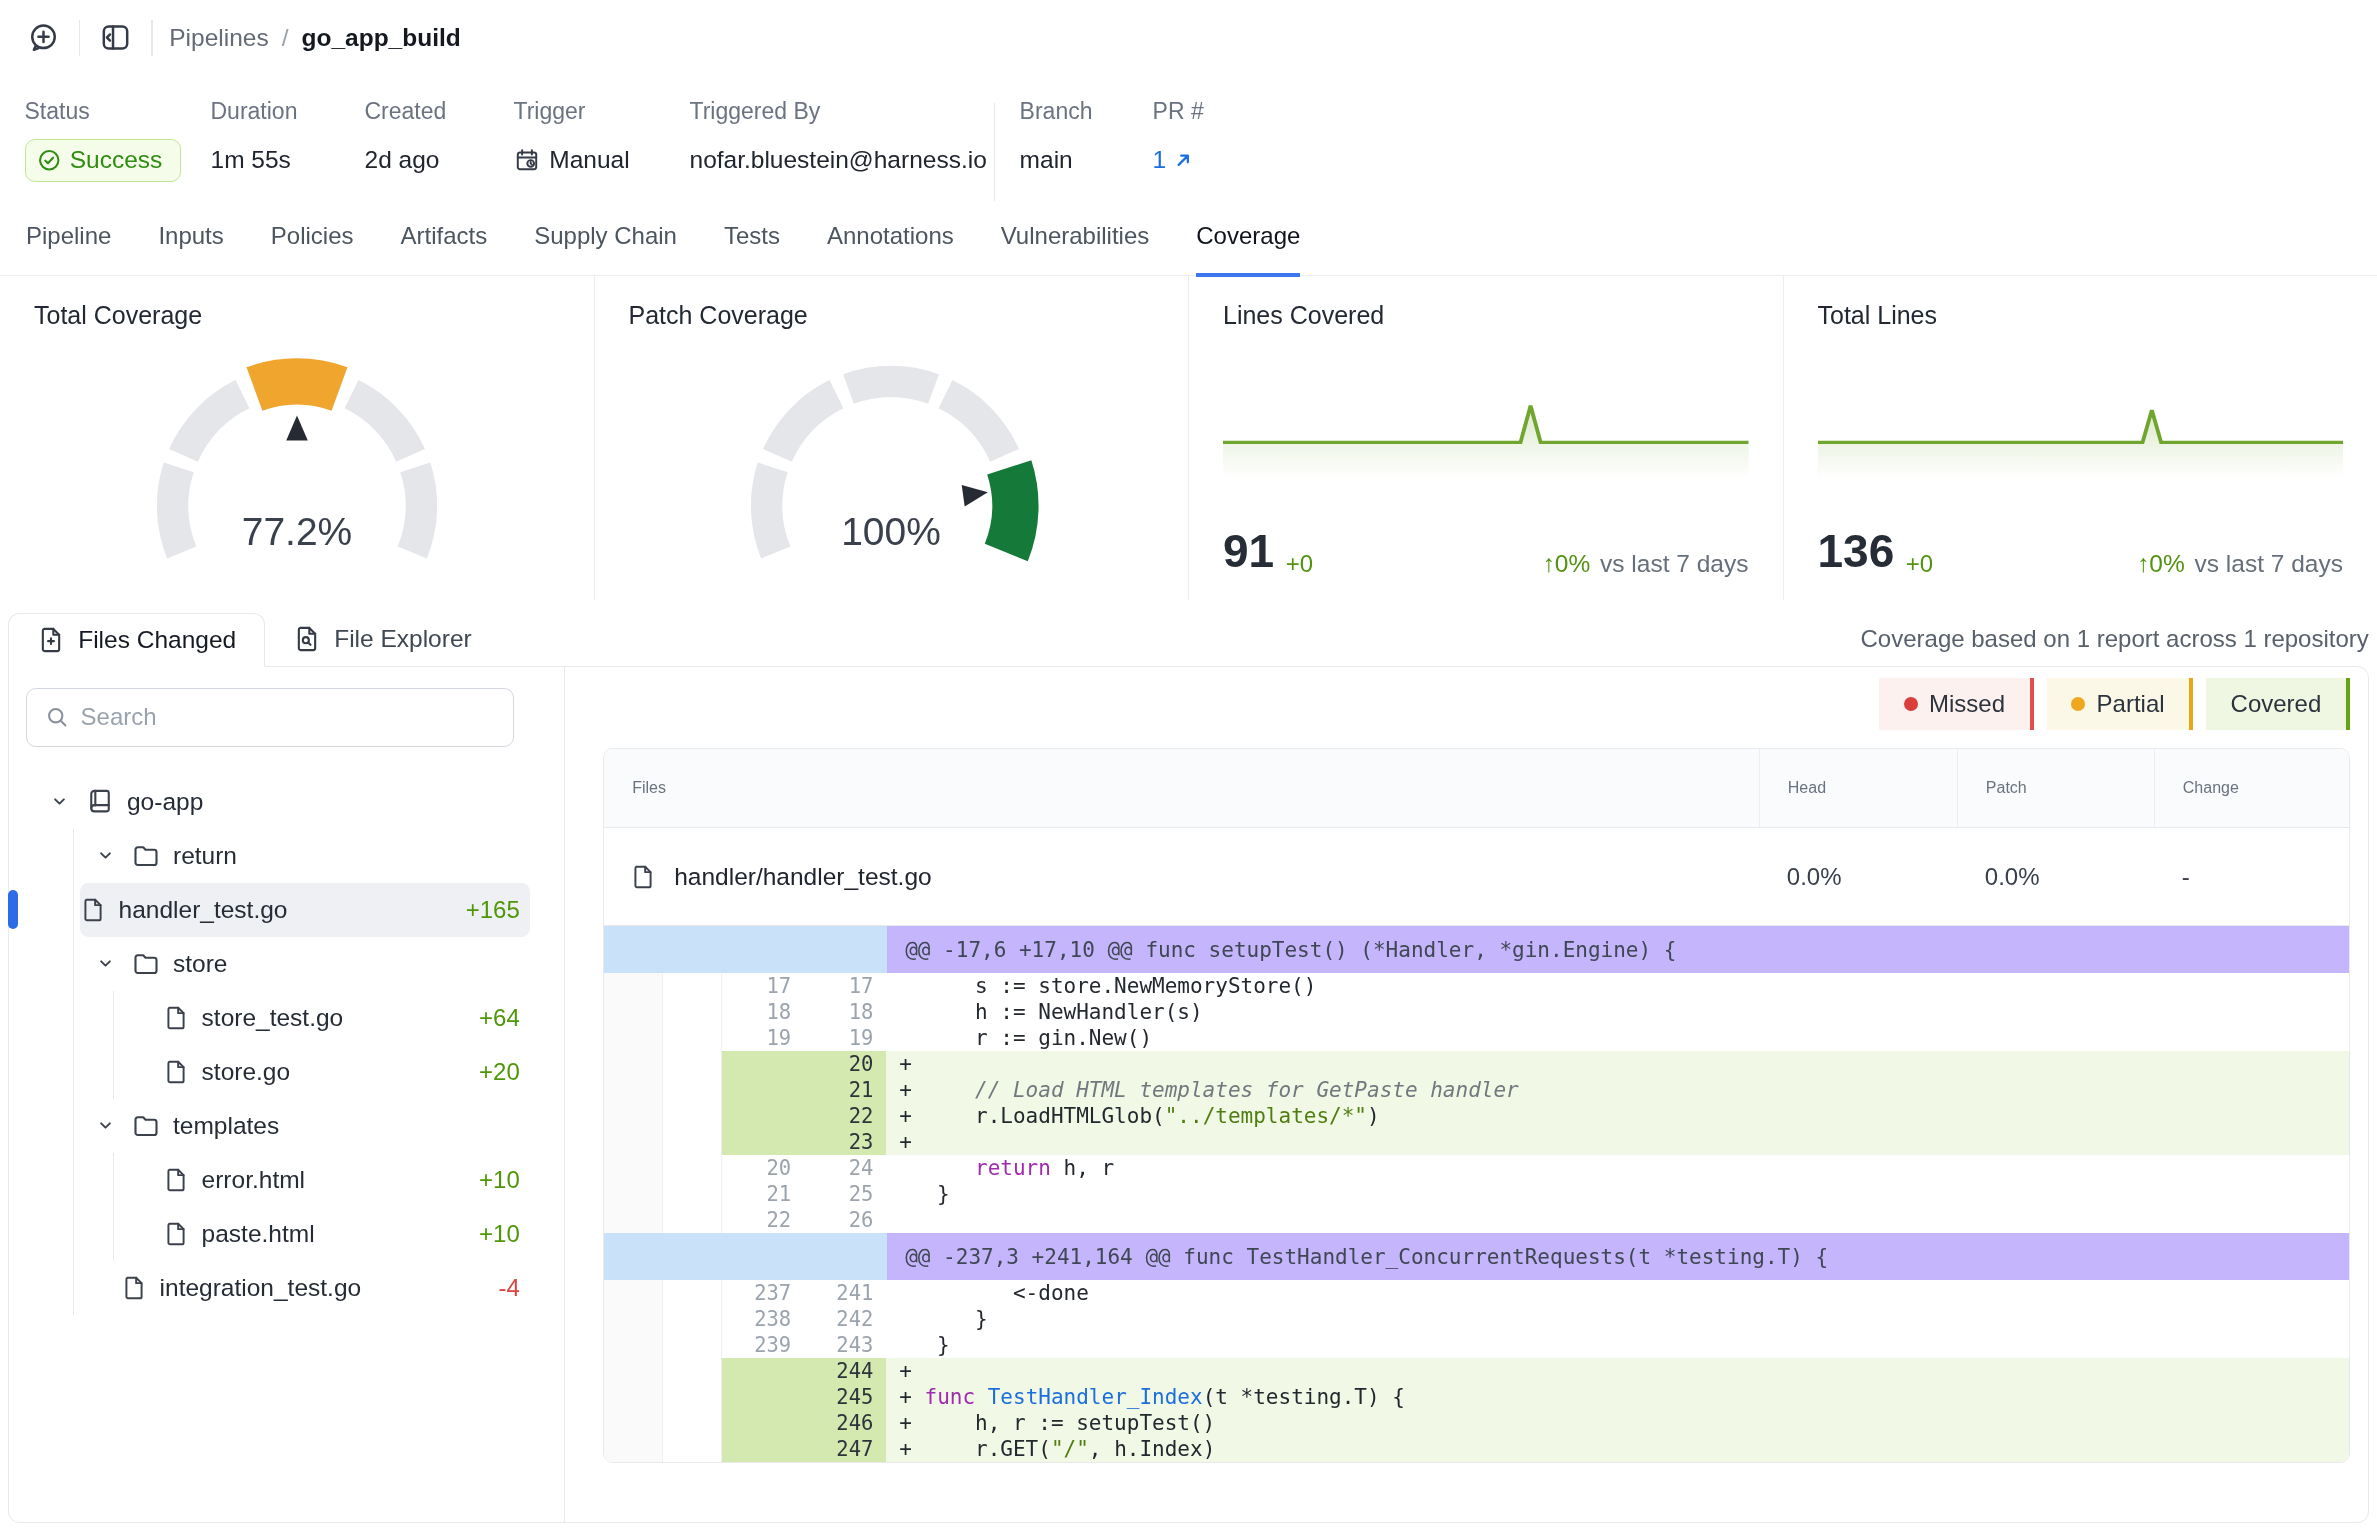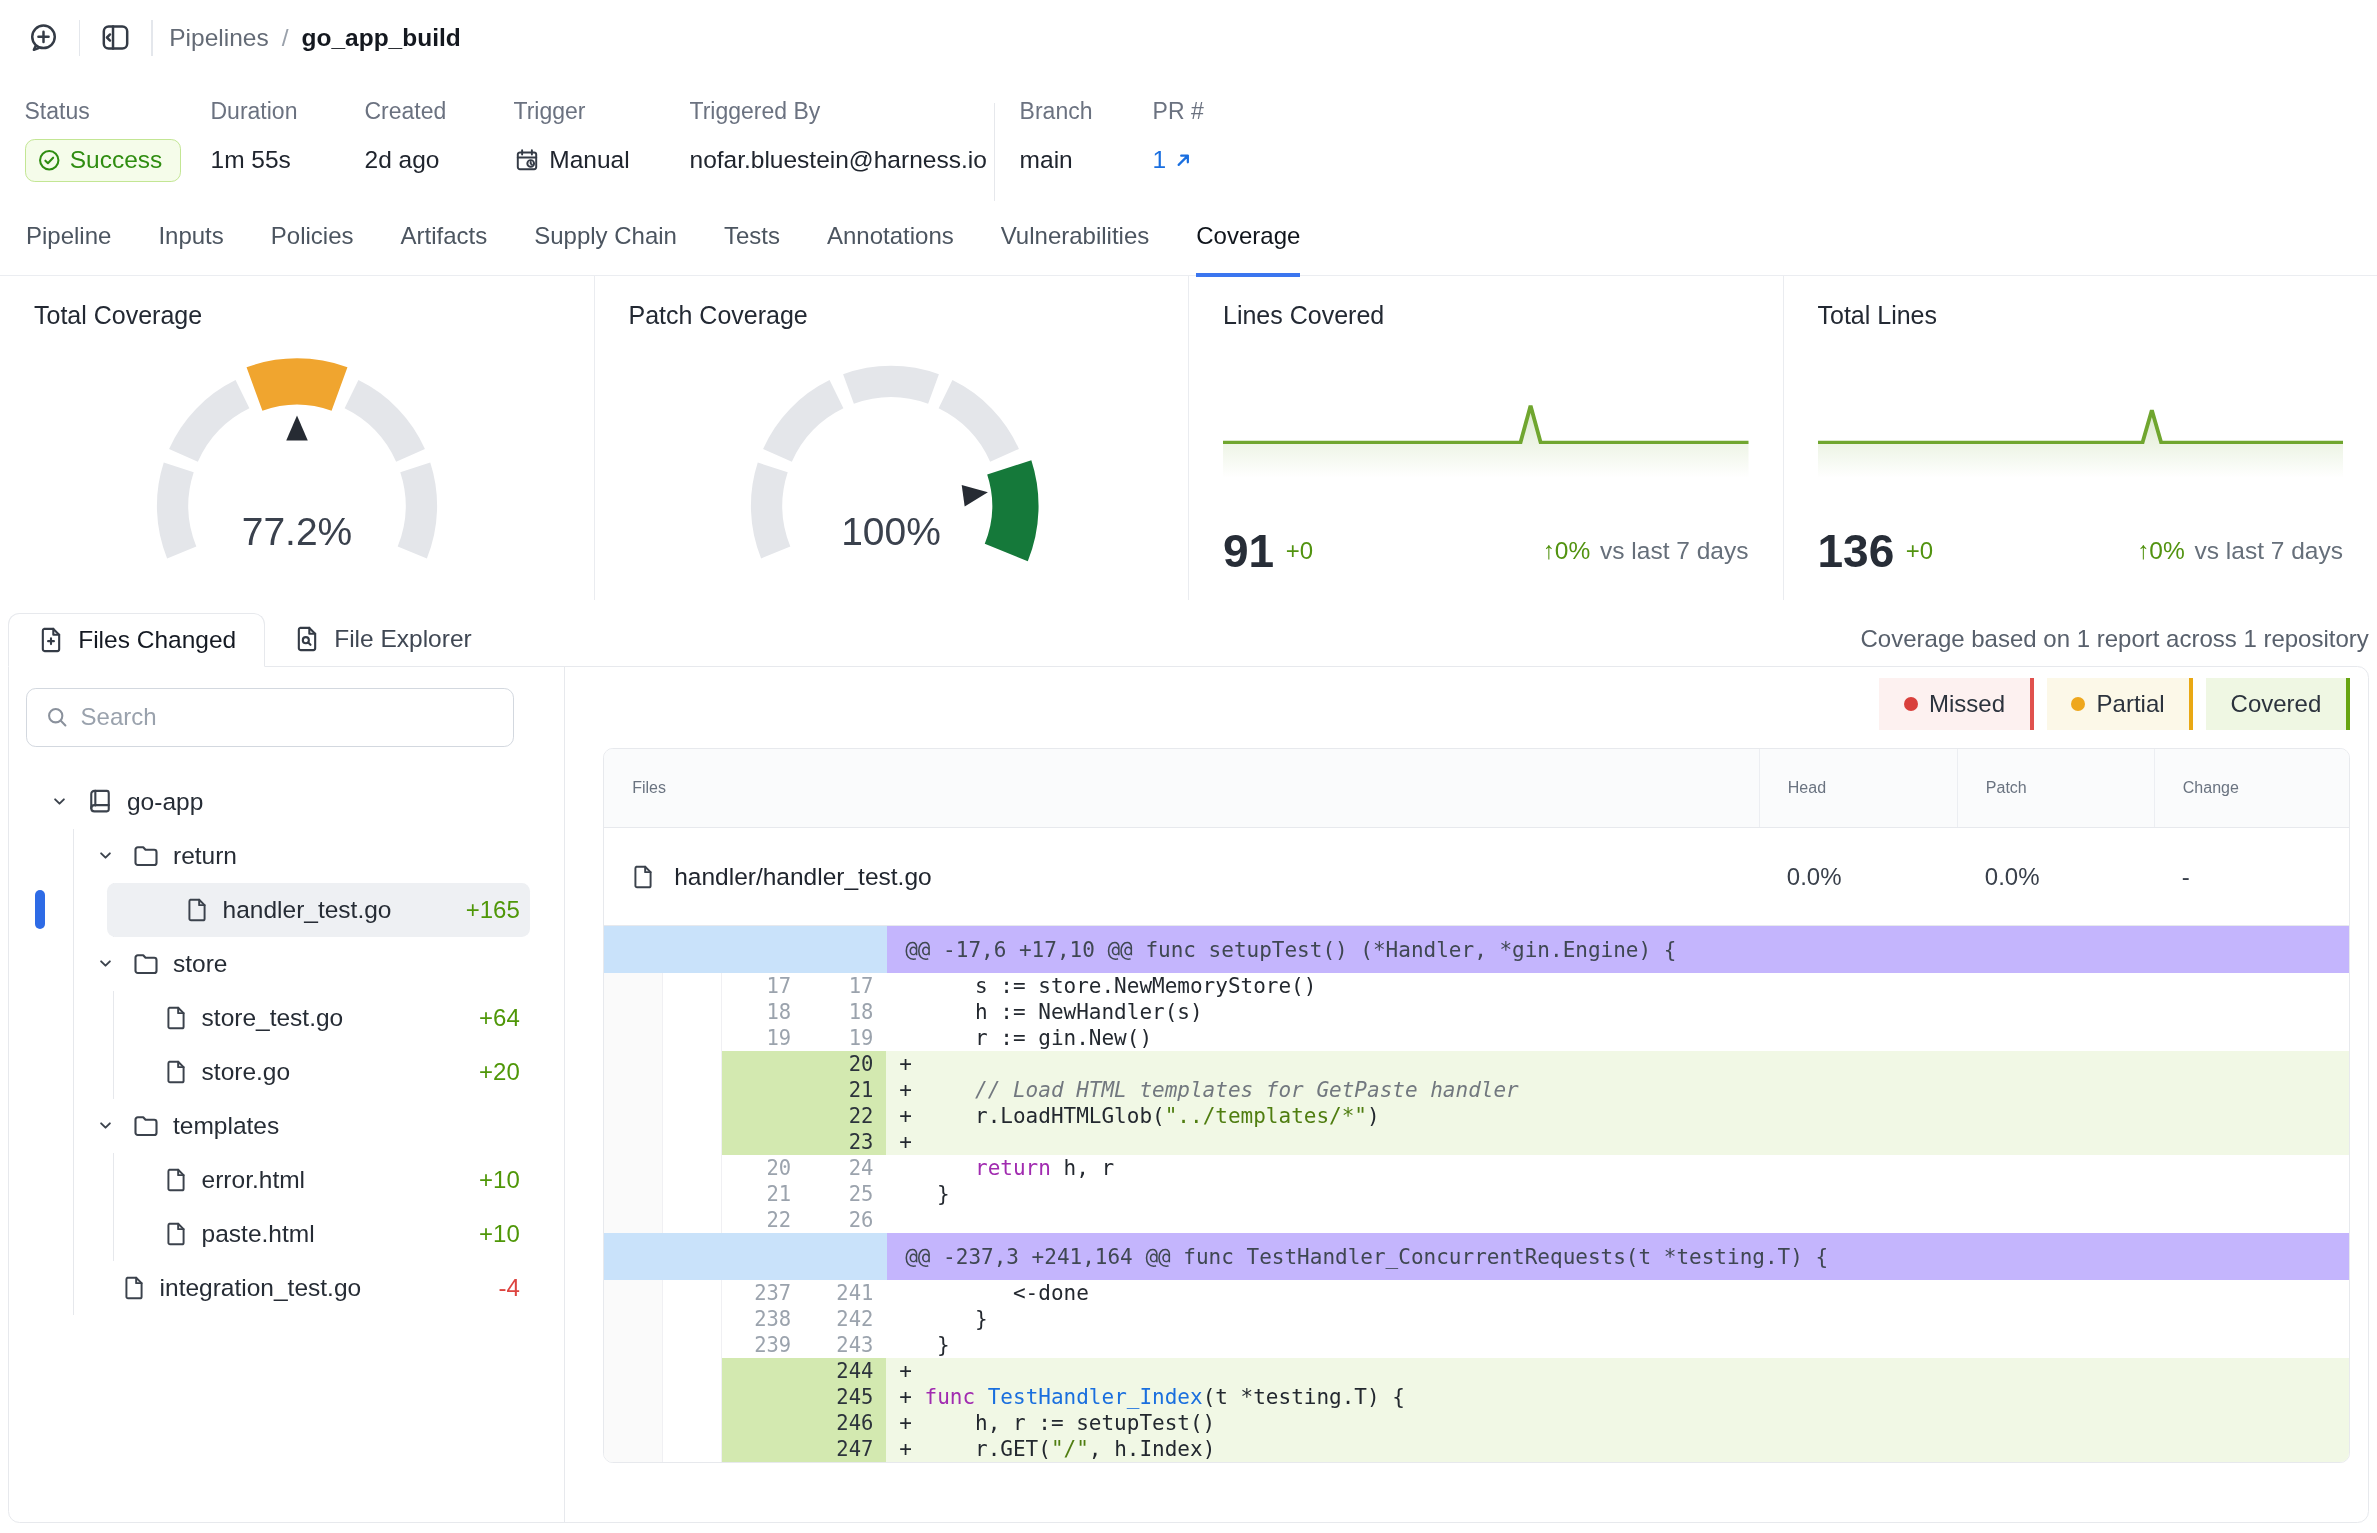--- a/index.html
+++ b/index.html
@@ -36,21 +36,21 @@
   .metrics-row { display:flex; height:324px; }
   .metric-card { flex:1; padding:24.5px 34px 0 34px; }
   .metric-card.bordered { border-right:1.6px solid #eaecf0; }
   .metric-title { font-size:25px; font-weight:500; color:#232933; }
   .gauge-wrap { display:flex; justify-content:center; margin-top:6.5px; }
   .gauge-seg { stroke:#e4e6ea; stroke-width:38; fill:none; }
   .gauge-seg.active-orange { stroke:#f0a52f; stroke-width:56; }
   .gauge-seg.active-green { stroke:#15793a; stroke-width:56; }
   .gauge-value { font-size:47px; fill:#3a414d; font-family:"Liberation Sans",sans-serif; }
   .spark-wrap { margin-top:51px; }
-  .metric-value-row { display:flex; align-items:center; margin-top:43px; }
+  .metric-value-row { display:flex; align-items:flex-end; margin-top:43px; }
   .big-num { font-size:46px; font-weight:700; color:#272d37; }
   .delta { font-size:24px; color:#529310; margin-left:11.5px; }
   .trend { margin-left:auto; font-size:24.5px; color:#529310; }
   .trend-note { font-size:24.5px; color:#666f7a; margin-left:9.8px; }
 
   
   .panel-tab-row { display:flex; align-items:flex-end; margin:11.5px 8.2px 0 8.2px; padding:0 0; }
   .panel-tab { display:flex; align-items:center; gap:13px; height:54px; padding:0 28px; font-size:24.5px; color:#3f4753; cursor:pointer; border-radius:11.5px 11.5px 0 0; }
   .panel-tab svg { stroke:#343b46; }
   .panel-tab.active { background:#fff; border:1.6px solid #e7e9ed; border-bottom:1.6px solid #fff; margin-bottom:-1.6px; z-index:2; position:relative; color:#141922; }
@@ -346,21 +346,21 @@
               <path d="M7 9.5l5 5 5-5"></path>
             </svg>
           </span>
           <span class="ticon">
             <svg width="28" height="28" viewBox="0 0 24 24" fill="none" stroke-width="1.8" stroke-linecap="round" stroke-linejoin="round">
               <path d="M3 6.5a2 2 0 0 1 2-2h4.6l2 2.2H19a2 2 0 0 1 2 2v9a2 2 0 0 1-2 2H5a2 2 0 0 1-2-2v-11.2z"></path>
             </svg>
           </span>
           <span>return</span>
         </div>
-        <div class="tree-row selected" style="margin-left: 81px; padding-left: 77px;">
+        <div class="tree-row selected" style="margin-left: 54px; ">
           <span class="sel-bar"></span>
           <span class="ticon">
             <svg width="26" height="26" viewBox="0 0 24 24" fill="none" stroke-width="1.8" stroke-linecap="round" stroke-linejoin="round">
               <path d="M6 2.5h8l5 5V20a1.5 1.5 0 0 1-1.5 1.5h-11A1.5 1.5 0 0 1 5 20V4a1.5 1.5 0 0 1 1-1.5z"></path>
               <path d="M14 2.5v5h5"></path>
             </svg>
           </span>
           <span>handler_test.go</span>
           <span class="tree-badge add">+165</span>
         </div>

